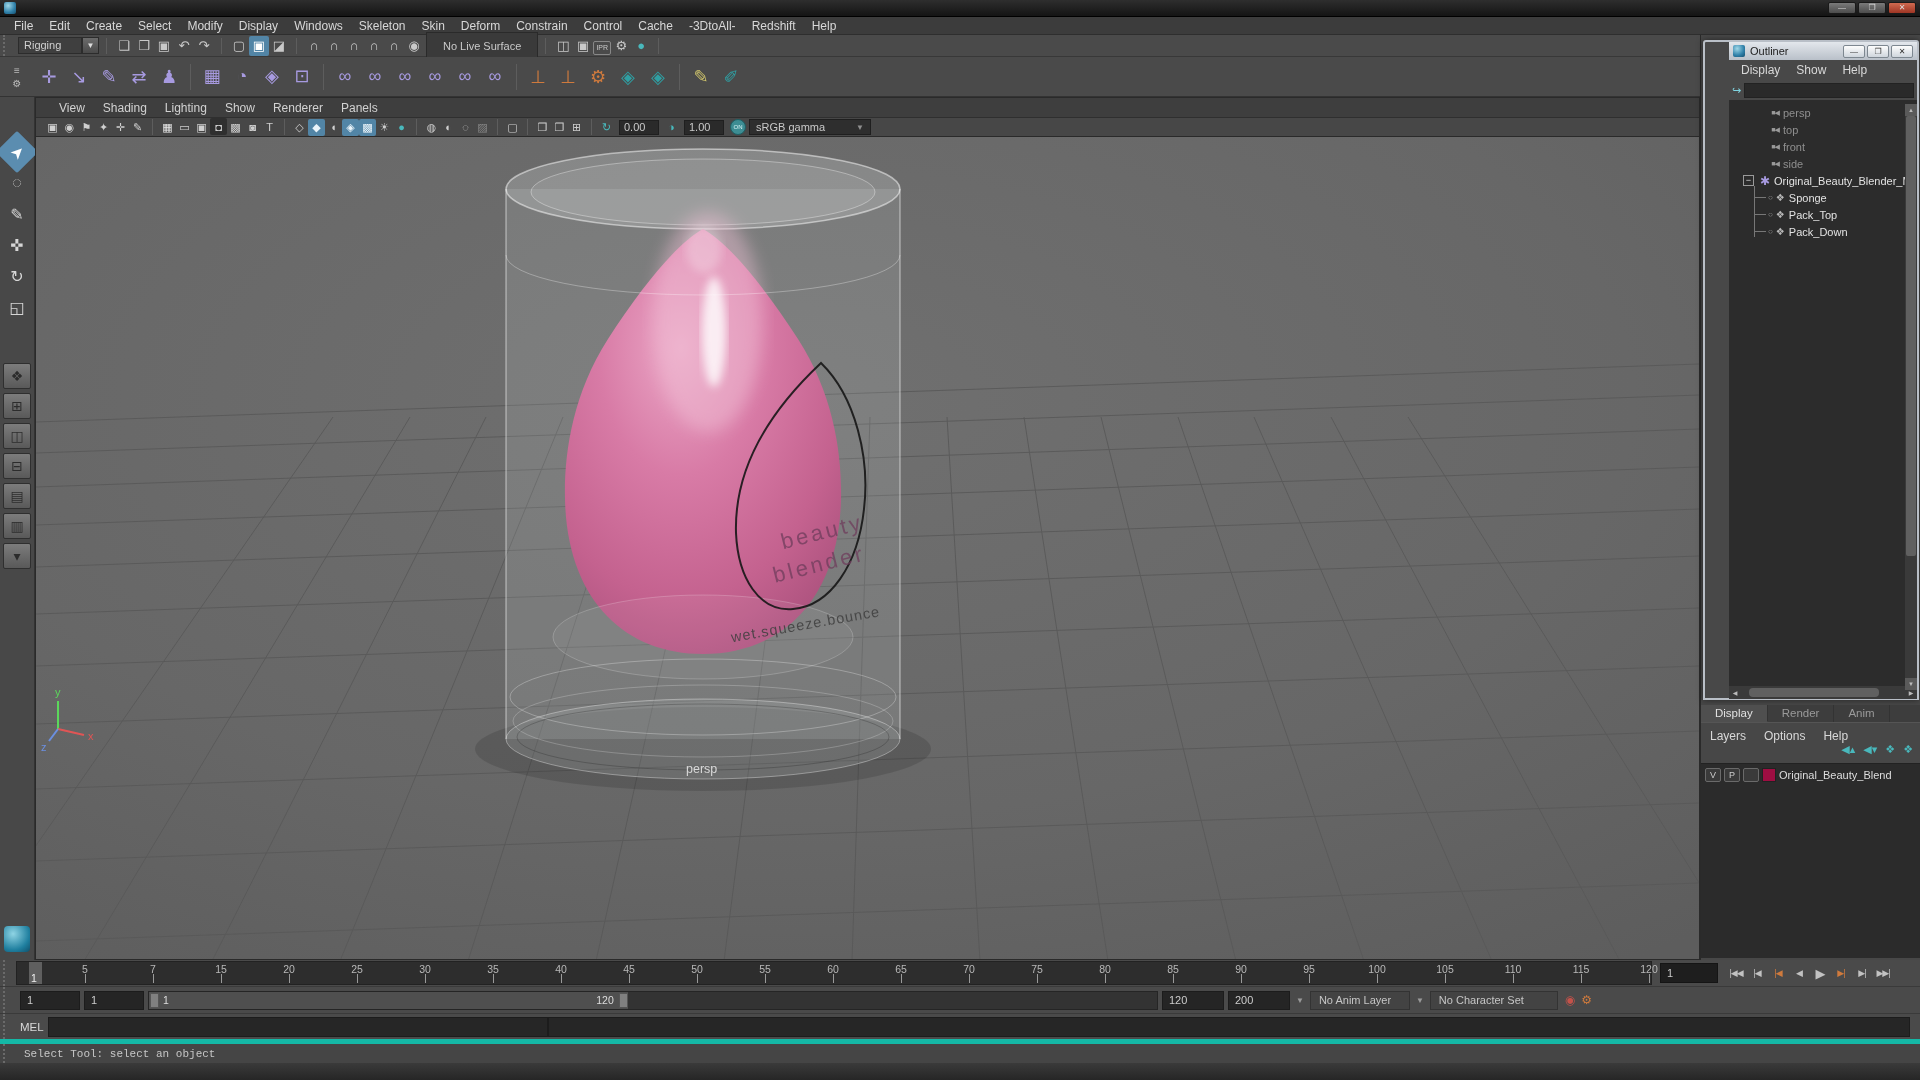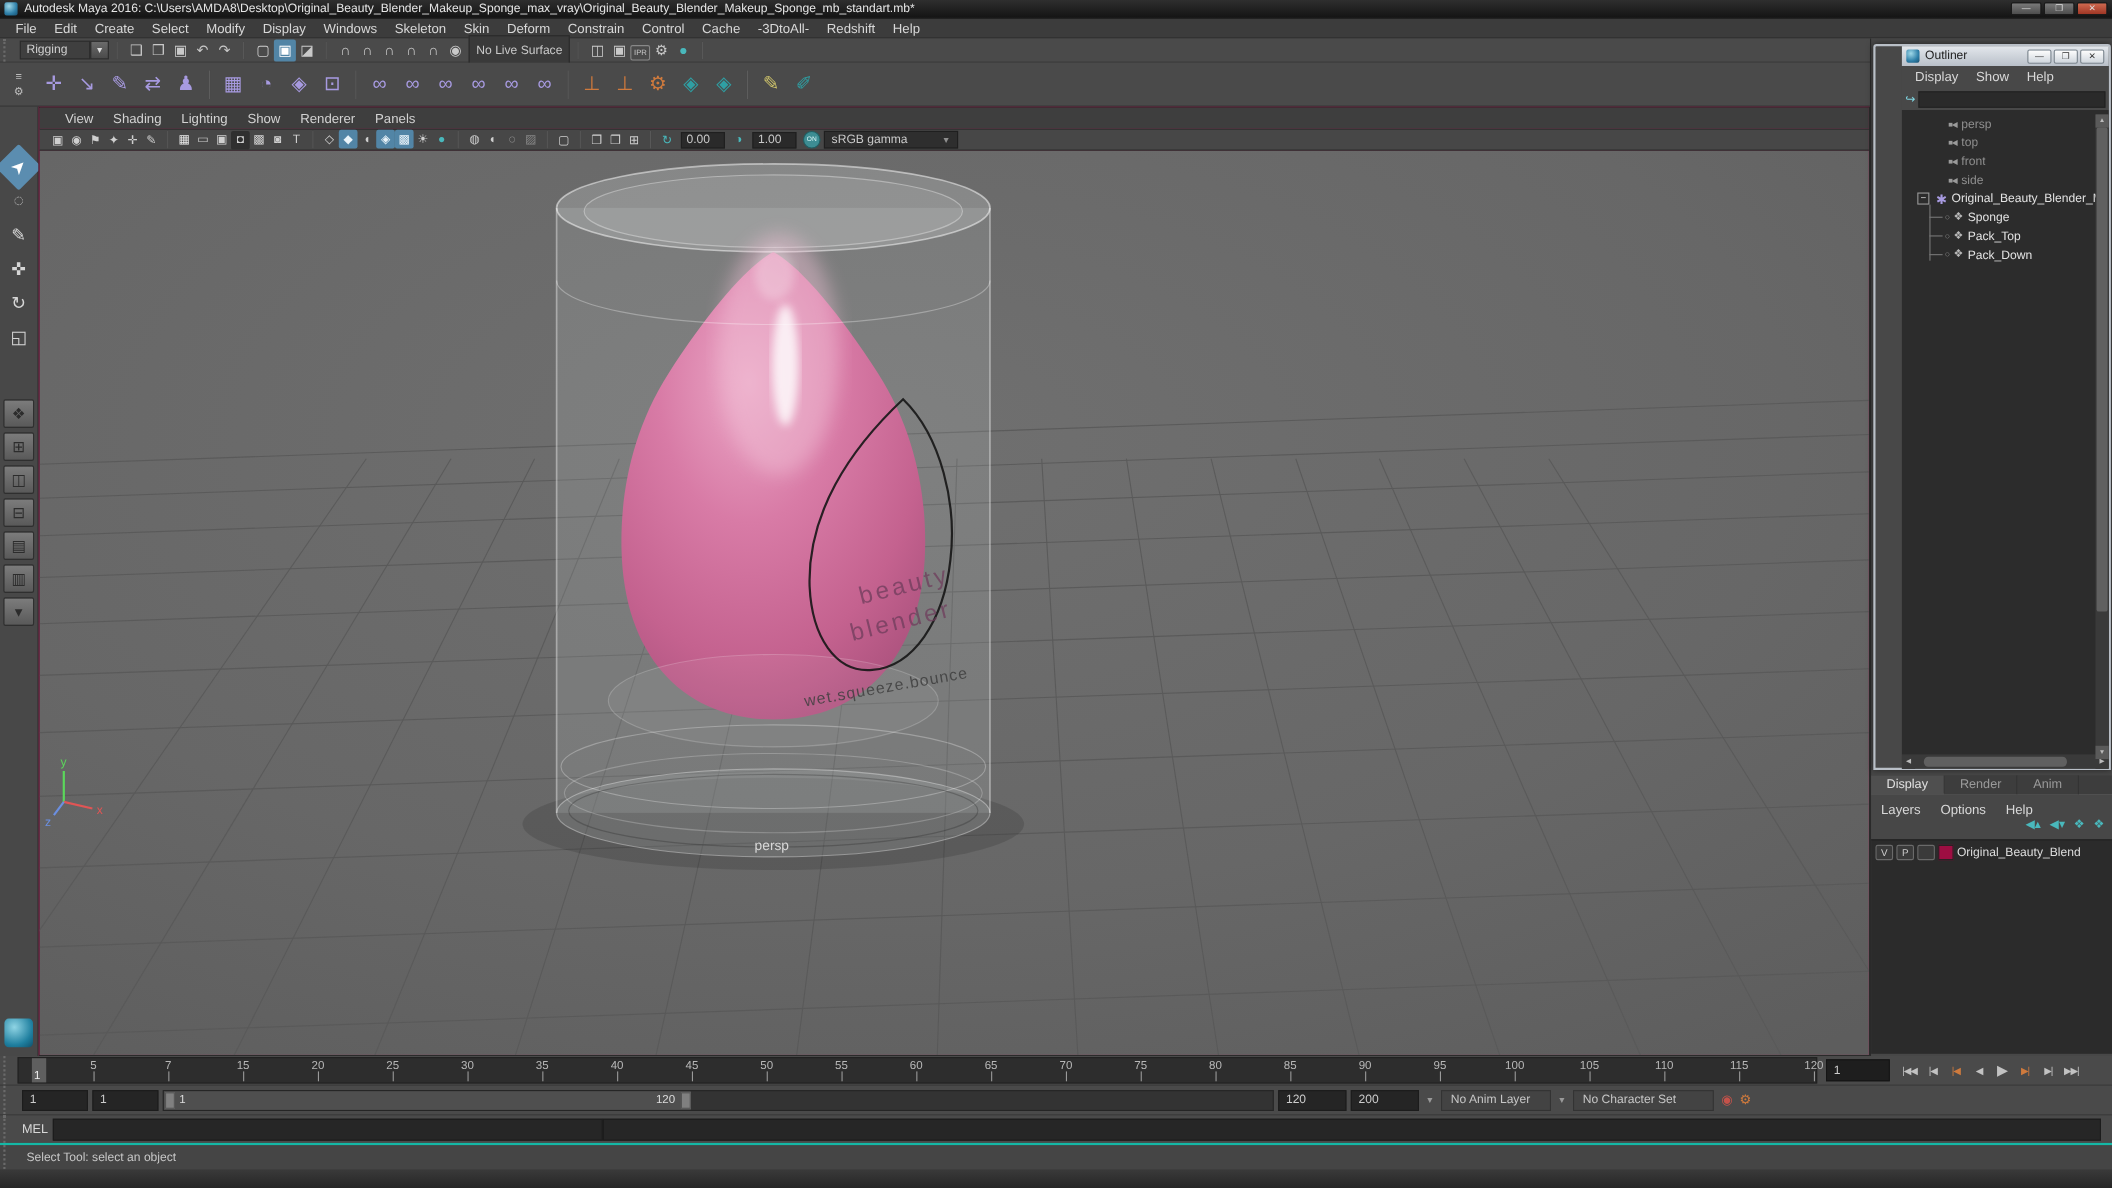--- a/index.html
+++ b/index.html
@@ -37,21 +37,21 @@
     padding:1px 5px; color:#d0d0d0; }
   .menuset .arr { width:17px; height:17px; background:linear-gradient(#6b6b6b,#4a4a4a);
     border:1px solid #2c2c2c; text-align:center; line-height:16px; font-size:8px; color:#ddd; }
   .vsep { width:1px; height:16px; background:#343434; border-right:1px solid #5d5d5d; margin:0 5px; }
   .sicon { width:20px; height:20px; display:inline-flex; align-items:center; justify-content:center;
     font-size:13px; color:#c9c9c9; border-radius:2px; }
   .sicon.active { background:#5285a6; color:#fff; }
   .sicon.teal { color:#49b8bc; }
   .sicon.ipr { font-size:7px; letter-spacing:0; border:1px solid #888; width:18px; height:14px; }
   .field { background:#3a3a3a; border:1px solid #2a2a2a; color:#c9c9c9; height:28px;
-    display:inline-flex; align-items:center; padding:0 6px; }
+    display:inline-flex; align-items:center; padding:0 16px; }
 
   
   #shelf { left:0; top:57px; width:1920px; height:40px; background:#4a4a4a;
     display:flex; align-items:center; border-bottom:1px solid #333; }
   .shelf-side { width:34px; display:flex; flex-direction:column; align-items:center; gap:2px; }
   .shelf-side span { font-size:10px; color:#bbb; }
   .shicon { width:30px; height:30px; display:inline-flex; align-items:center; justify-content:center;
     font-size:18px; color:#c9c9c9; }
   .purple { color:#a79ae0; } .orange { color:#cf7a3d; } .tealc { color:#2f9fa3; } .yellowc { color:#cbc06a; }
   .ssep { width:1px; height:26px; background:#3a3a3a; border-right:1px solid #5d5d5d; margin:0 6px; }
@@ -178,32 +178,31 @@
   .da2 { color:#9a9a9a; font-size:8px; padding:0 2px; }
   .ricon { font-size:12px; padding:0 3px; }
   .ricon.red { color:#c4524a; } .ricon.org { color:#cf7a3d; }
 
   
   #commandline { left:0; top:1013px; width:1920px; height:26px; background:#4a4a4a;
     display:flex; align-items:center; gap:0; border-top:1px solid #3a3a3a; }
   #commandline .clabel { color:#d8d8d8; font-size:11.5px; padding:0 4px; }
   .cfield { height:20px; background:#262626; border:1px solid #1c1c1c; }
   #helpline { left:0; top:1039px; width:1920px; height:24px; background:#454545;
-    display:flex; align-items:center; border-top:2px solid #14b8a6; }
+    display:flex; align-items:center; border-top:5px solid #14b8a6;font-family:Liberation Mono, monospace; }
   #helpline .htext { color:#c6c6c6; padding-left:8px; }
   #bottomstrip { left:0; top:1063px; width:1920px; height:17px; background:linear-gradient(#3a3a3a,#262626); }
 </style>
 </head>
 <body>
 
 <div id="root">
 
   <div id="titlebar" class="abs">
     <div class="maya-logo"></div>
-    <div class="ttext">Autodesk Maya 2016: C:\Users\AMDA8\Desktop\Original_Beauty_Blender_Makeup_Sponge_max_vray\Original_Beauty_Blender_Makeup_Sponge_mb_standart.mb*</div>
     <div class="winbtns">
       <div class="winbtn">—</div>
       <div class="winbtn">❐</div>
       <div class="winbtn close">✕</div>
     </div>
   </div>
 
   <div id="menubar" class="abs">
 
   <span>File</span>

